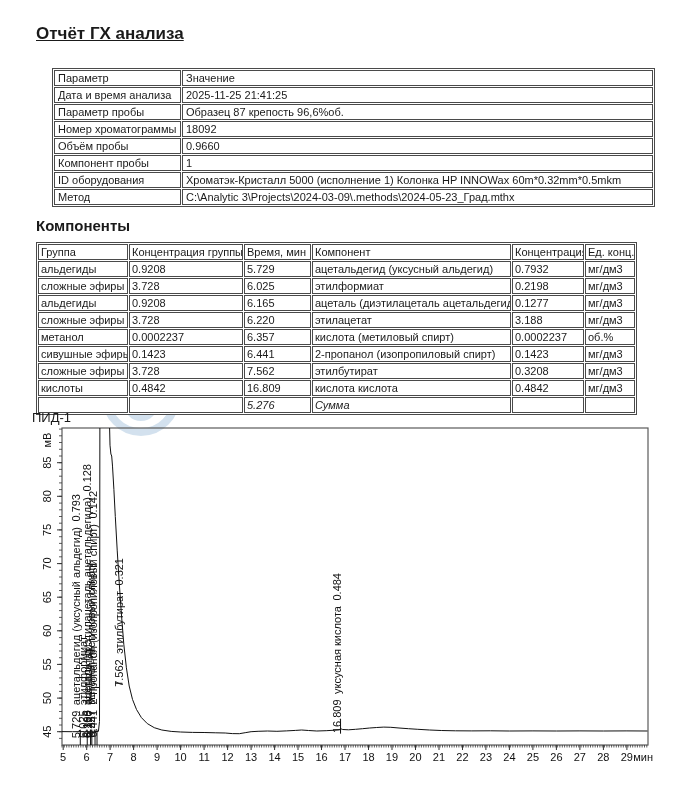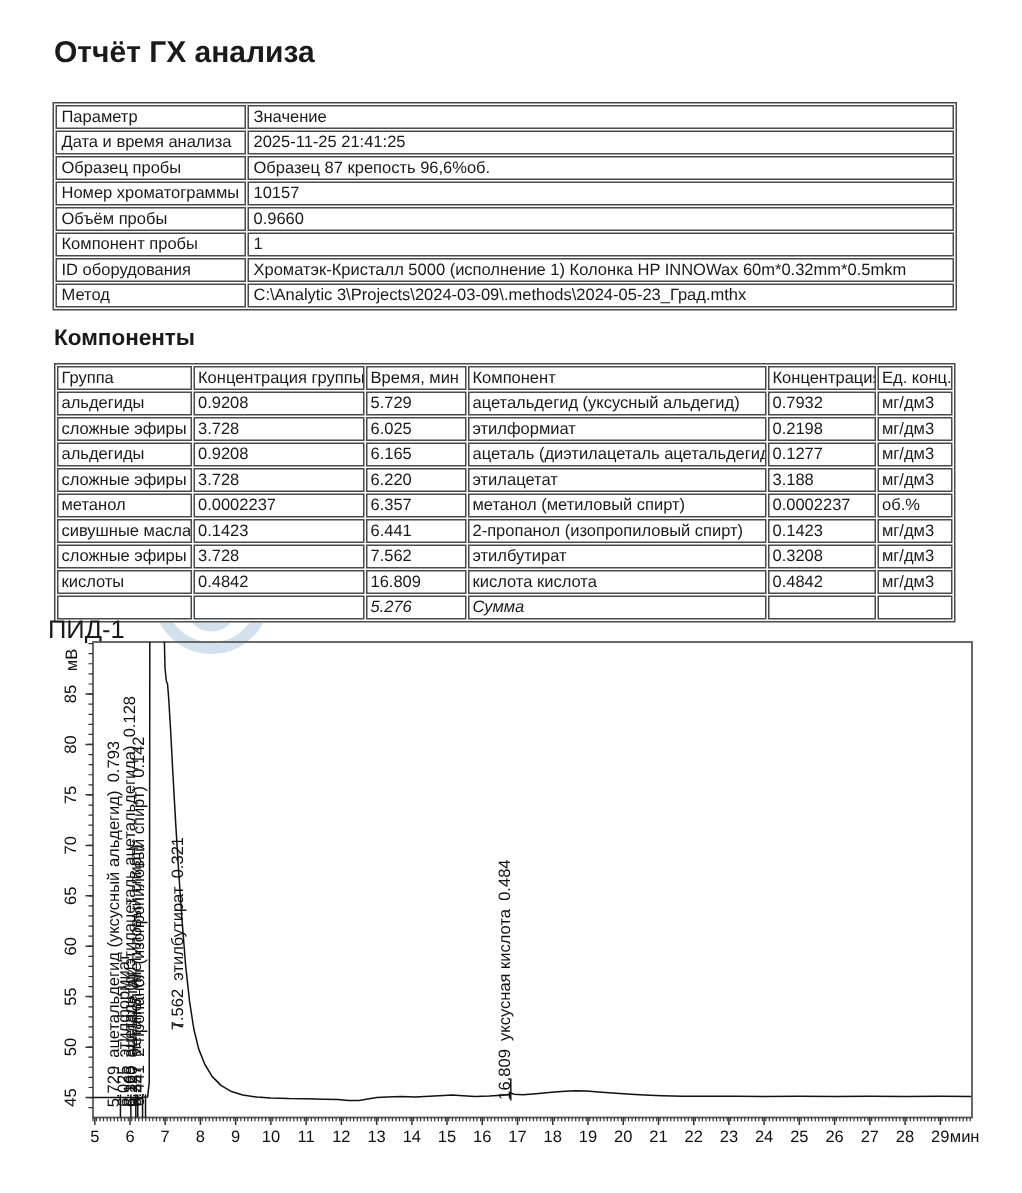--- a/index.html
+++ b/index.html
@@ -1,33 +1,33 @@
 <!DOCTYPE html>
 <html><head>
 <meta charset="utf-8">
 <style>
   html,body{margin:0;padding:0;background:#fff;}
   .page{position:relative;width:681px;height:795px;background:#fff;overflow:hidden;
         font-family:"Liberation Sans",sans-serif;color:#1a1a1a;}
-  .title{position:absolute;left:36px;top:24px;font-size:20px;font-weight:bold;}
+  .title{position:absolute;left:36px;top:24px;font-size:17px;font-weight:bold;text-decoration:underline;}
   .subheading{position:absolute;left:36px;top:217px;font-size:15px;font-weight:bold;}
   table.rpt{position:absolute;border-collapse:separate;border-spacing:1px;
             border:1px solid #4a4a4a;table-layout:fixed;background:#fff;}
   table.rpt td{border:1px solid #4a4a4a;font-size:11px;line-height:12px;
                padding:1px 3px;white-space:nowrap;overflow:hidden;}
-  #params-table{left:35px;top:68px;width:603px;}
+  #params-table{left:52px;top:68px;width:603px;}
   #components-table{left:36px;top:242px;width:592px;}
   #components-table td{padding:1px 2px;}
   .num{text-align:left;}
   .it{font-style:italic;margin-top:37px;}
   .watermark{position:absolute;left:96px;top:350px;display:flex;align-items:center;
              opacity:.5;color:#a9c5de;pointer-events:none;}
   .watermark .wm-text{font-size:44px;line-height:44px;padding-left:8px;letter-spacing:1px;}
   .chart{position:absolute;left:30px;top:410px;width:648px;height:380px;}
-  .chart-title{position:absolute;left:2px;top:0px;font-size:17px;}
+  .chart-title{position:absolute;left:2px;top:0px;font-size:13px;}
   .chart svg.plot{position:absolute;left:8px;top:14px;}
   .chart svg text{font-family:"Liberation Sans",sans-serif;font-size:11px;fill:#111;}
   .peak-label{position:absolute;writing-mode:vertical-rl;transform:rotate(180deg);
               font-size:11px;line-height:11px;white-space:nowrap;color:#111;}
 </style>
 </head>
 <body>
 
 <div class="page">
 
@@ -49,26 +49,26 @@
     <tbody>
         <tr>
           <td>Параметр</td>
           <td>Значение</td>
         </tr>
         <tr>
           <td>Дата и время анализа</td>
           <td>2025-11-25 21:41:25</td>
         </tr>
         <tr>
-          <td>Образец пробы</td>
+          <td>Параметр пробы</td>
           <td>Образец 87 крепость 96,6%об.</td>
         </tr>
         <tr>
           <td>Номер хроматограммы</td>
-          <td>10157</td>
+          <td>18092</td>
         </tr>
         <tr>
           <td>Объём пробы</td>
           <td>0.9660</td>
         </tr>
         <tr>
           <td>Компонент пробы</td>
           <td>1</td>
         </tr>
         <tr>
@@ -131,26 +131,26 @@
           <td class="num">3.728</td>
           <td class="num">6.220</td>
           <td>этилацетат</td>
           <td class="num">3.188</td>
           <td>мг/дм3</td>
         </tr>
         <tr>
           <td>метанол</td>
           <td class="num">0.0002237</td>
           <td class="num">6.357</td>
-          <td>метанол (метиловый спирт)</td>
+          <td>кислота (метиловый спирт)</td>
           <td class="num">0.0002237</td>
           <td>об.%</td>
         </tr>
         <tr>
-          <td>сивушные масла</td>
+          <td>сивушные эфиры</td>
           <td class="num">0.1423</td>
           <td class="num">6.441</td>
           <td>2-пропанол (изопропиловый спирт)</td>
           <td class="num">0.1423</td>
           <td>мг/дм3</td>
         </tr>
         <tr>
           <td>сложные эфиры</td>
           <td class="num">3.728</td>
           <td class="num">7.562</td>

